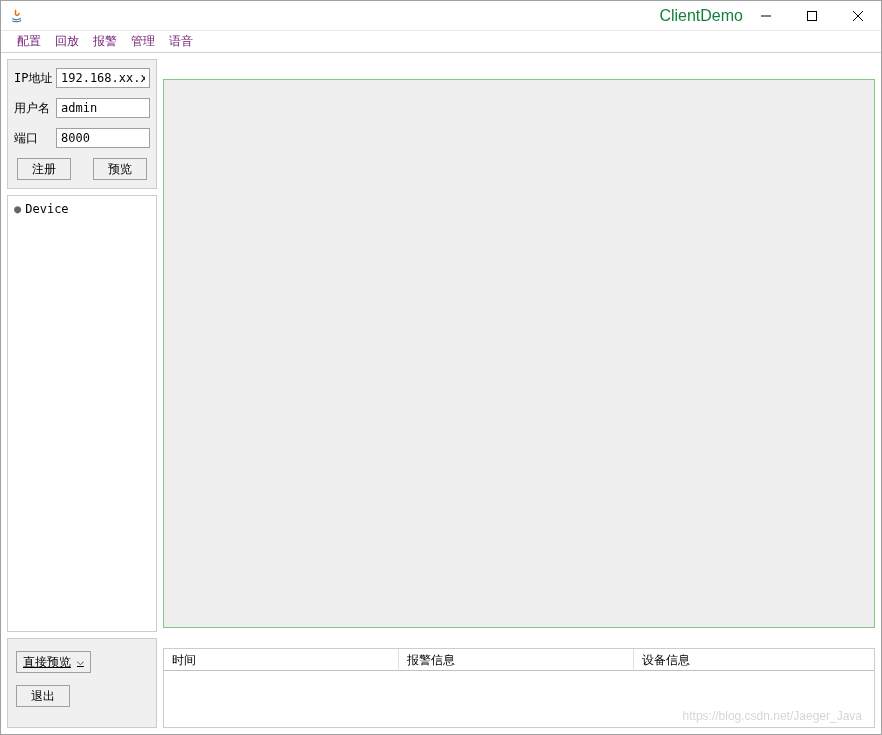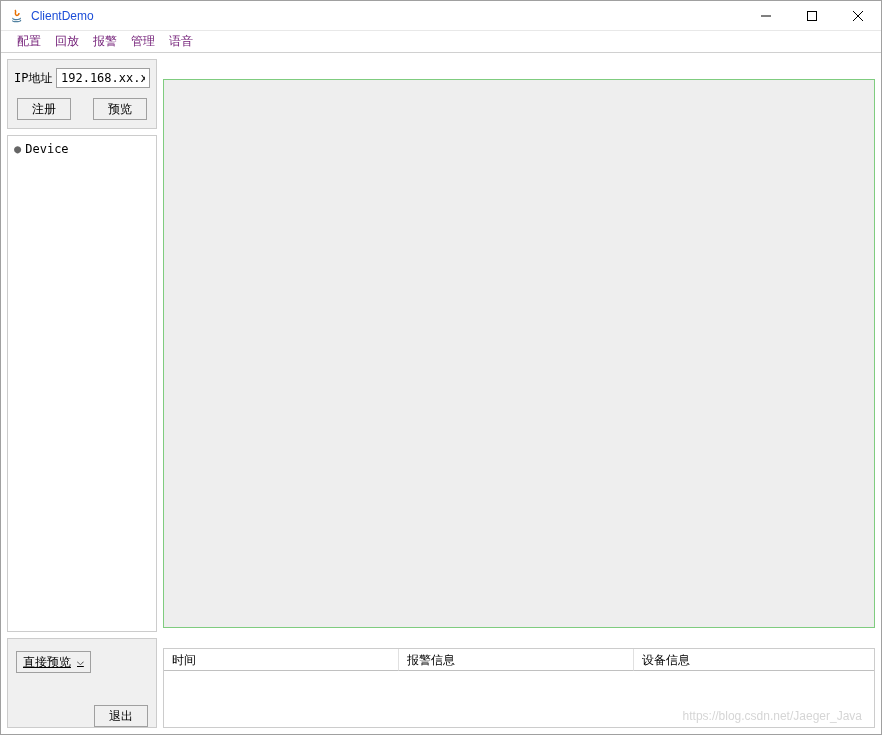--- a/index.html
+++ b/index.html
@@ -31,22 +31,23 @@
       padding-left: 8px;
       border-bottom: 1px solid #e8e8e8;
     }
     .titlebar-icon {
       width: 16px;
       height: 16px;
       margin-right: 6px;
     }
     .titlebar-title {
       flex: 1;
-      font-size: 12px;
-      color: #1d4ed8;
+      font-size: 16px;
+      color: #15803d;
+      text-align: right;
     }
     .titlebar-controls {
       display: flex;
     }
     .titlebar-btn {
       width: 46px;
       height: 30px;
       display: flex;
       align-items: center;
       justify-content: center;
@@ -160,22 +161,21 @@
       padding: 0 6px;
       font-size: 12px;
       gap: 6px;
       text-decoration: underline;
     }
     .select-arrow {
       font-size: 9px;
     }
     .exit-row {
       display: flex;
-      justify-content: flex-end;
-      margin-top: 20px;
+      justify-content: flex-start;
     }
     .right-panel {
       flex: 1;
       display: flex;
       flex-direction: column;
       gap: 20px;
       min-width: 0;
       margin-top: 20px;
     }
     .video-area {
@@ -252,20 +252,28 @@
     <span class="menu-item">语音</span>
   </div>
 
   <div class="main-content">
     <div class="left-panel">
       <div class="config-box">
         <div class="form-row">
           <span class="form-label">IP地址</span>
           <input class="form-input" value="192.168.xx.xx" style="">
         </div>
+        <div class="form-row">
+          <span class="form-label">用户名</span>
+          <input class="form-input" value="admin" style="">
+        </div>
+        <div class="form-row">
+          <span class="form-label">端口</span>
+          <input class="form-input" value="8000" style="">
+        </div>
         <div class="form-buttons">
           <button class="btn">注册</button>
           <button class="btn">预览</button>
         </div>
       </div>
 
       <div class="tree-box">
         <div class="tree-item">
           <span class="tree-bullet">●</span>
           <span>Device</span>

